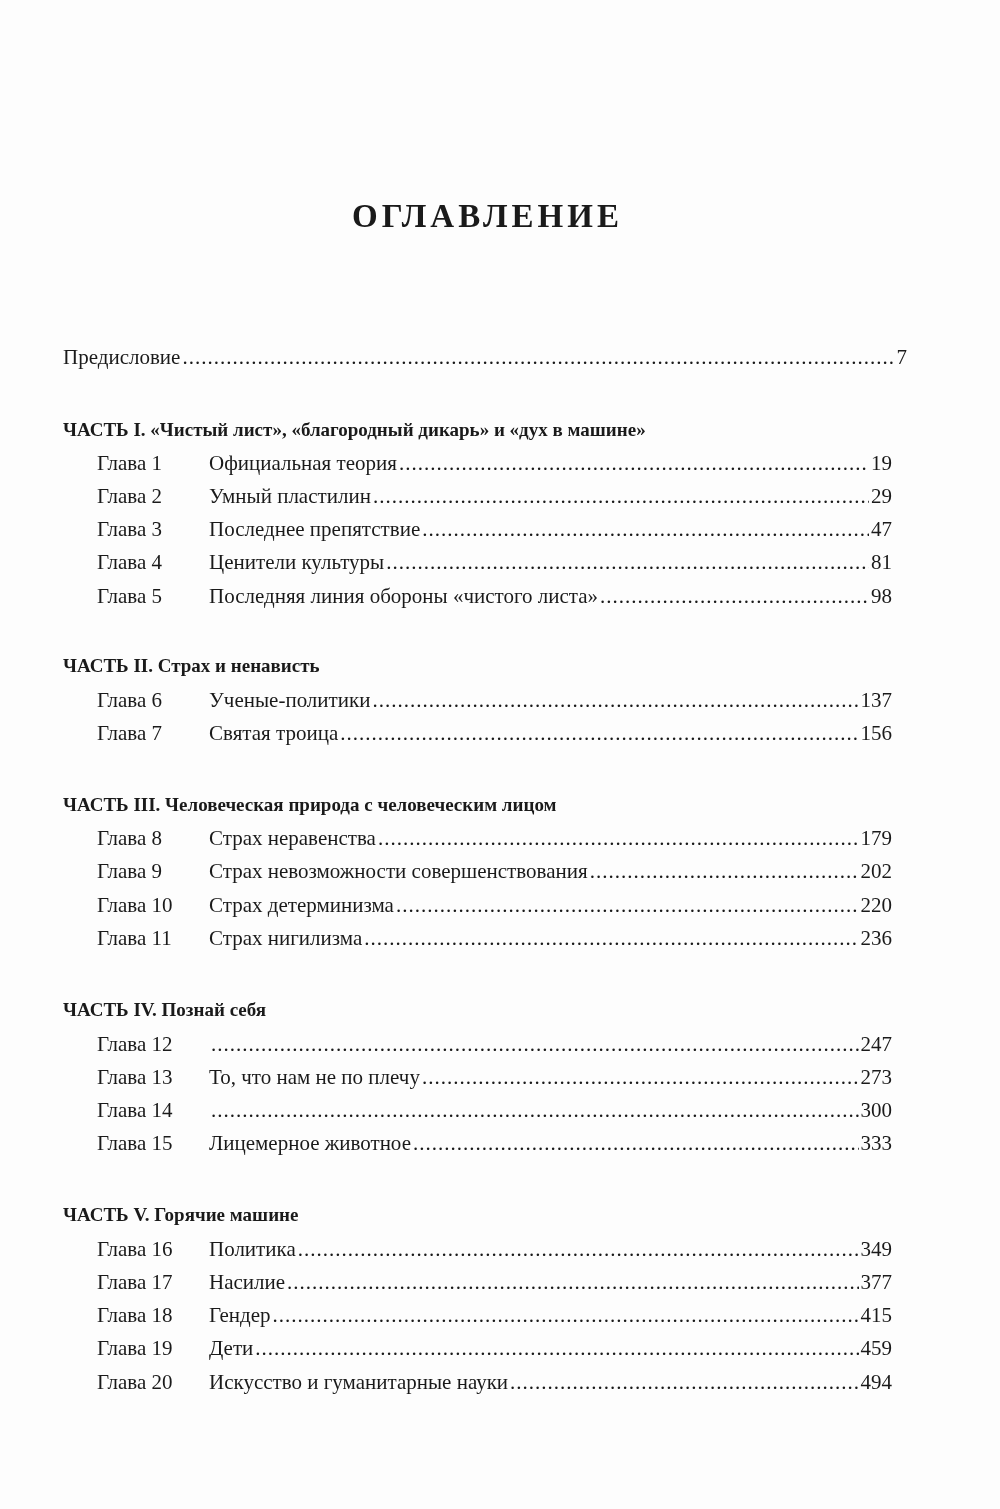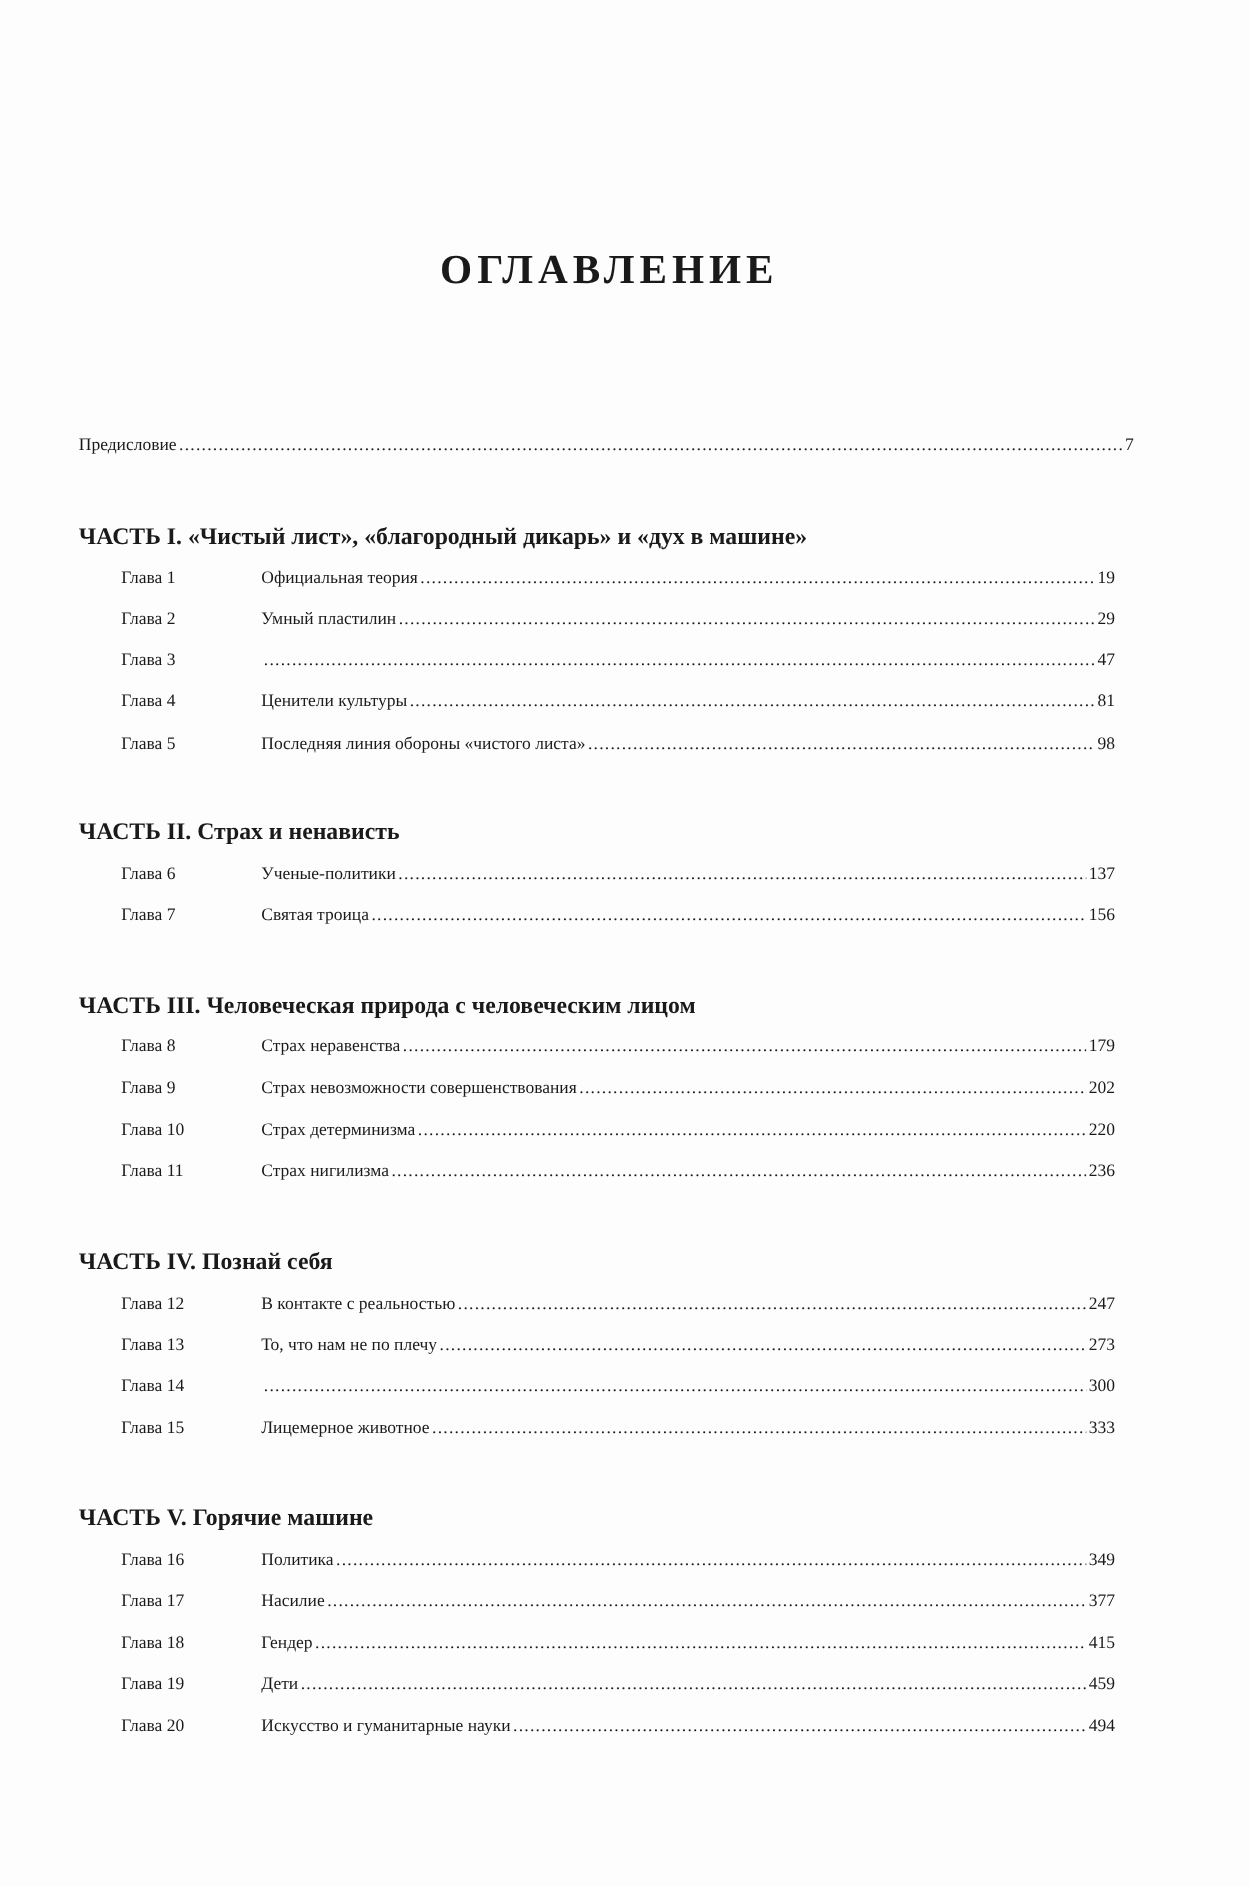--- a/index.html
+++ b/index.html
@@ -6,21 +6,21 @@
   body {
     width:1000px; height:1509px; background:#fdfdfd; position:relative; overflow:hidden;
     font-family:"Liberation Serif", "DejaVu Serif", serif; color:#1a1a1a;
   }
   .title {
     position:absolute; left:0; width:975px; top:198px; text-align:center;
     font-size:33px; letter-spacing:4px; font-weight:bold;
   }
   .row {
     position:absolute; left:63px; width:844px; height:30px;
-    display:flex; align-items:baseline; font-size:14px; line-height:30px;
+    display:flex; align-items:baseline; font-size:21px; line-height:30px;
   }
   .row.chapter { left:97px; width:795px;justify-content:center; }
   .label { width:112px; flex:none; white-space:nowrap; }
   .name { flex:none; white-space:nowrap; }
   .dots {
     flex:1 1 auto; overflow:hidden; white-space:nowrap; margin:0 2px;
     letter-spacing:1px;
   }
   .dots::before {
     content:"........................................................................................................................................................................................................";
@@ -51,20 +51,21 @@
     <span class="page">19</span>
   </div>
   <div class="row chapter" style="top:481px">
     <span class="label">Глава 2</span>
     <span class="name">Умный пластилин</span>
     <span class="dots"></span>
     <span class="page">29</span>
   </div>
   <div class="row chapter" style="top:514px">
     <span class="label">Глава 3</span>
+    <span class="name">Последнее препятствие</span>
     <span class="dots"></span>
     <span class="page">47</span>
   </div>
   <div class="row chapter" style="top:547px">
     <span class="label">Глава 4</span>
     <span class="name">Ценители культуры</span>
     <span class="dots"></span>
     <span class="page">81</span>
   </div>
   <div class="row chapter" style="top:581px">
@@ -110,21 +111,20 @@
   <div class="row chapter" style="top:923px">
     <span class="label">Глава 11</span>
     <span class="name">Страх нигилизма</span>
     <span class="dots"></span>
     <span class="page">236</span>
   </div>
 
   <div class="part" style="top:995px">ЧАСТЬ IV. Познай себя</div>
   <div class="row chapter" style="top:1029px">
     <span class="label">Глава 12</span>
-    <span class="name">В контакте с реальностью</span>
     <span class="dots"></span>
     <span class="page">247</span>
   </div>
   <div class="row chapter" style="top:1062px">
     <span class="label">Глава 13</span>
     <span class="name">То, что нам не по плечу</span>
     <span class="dots"></span>
     <span class="page">273</span>
   </div>
   <div class="row chapter" style="top:1095px">

